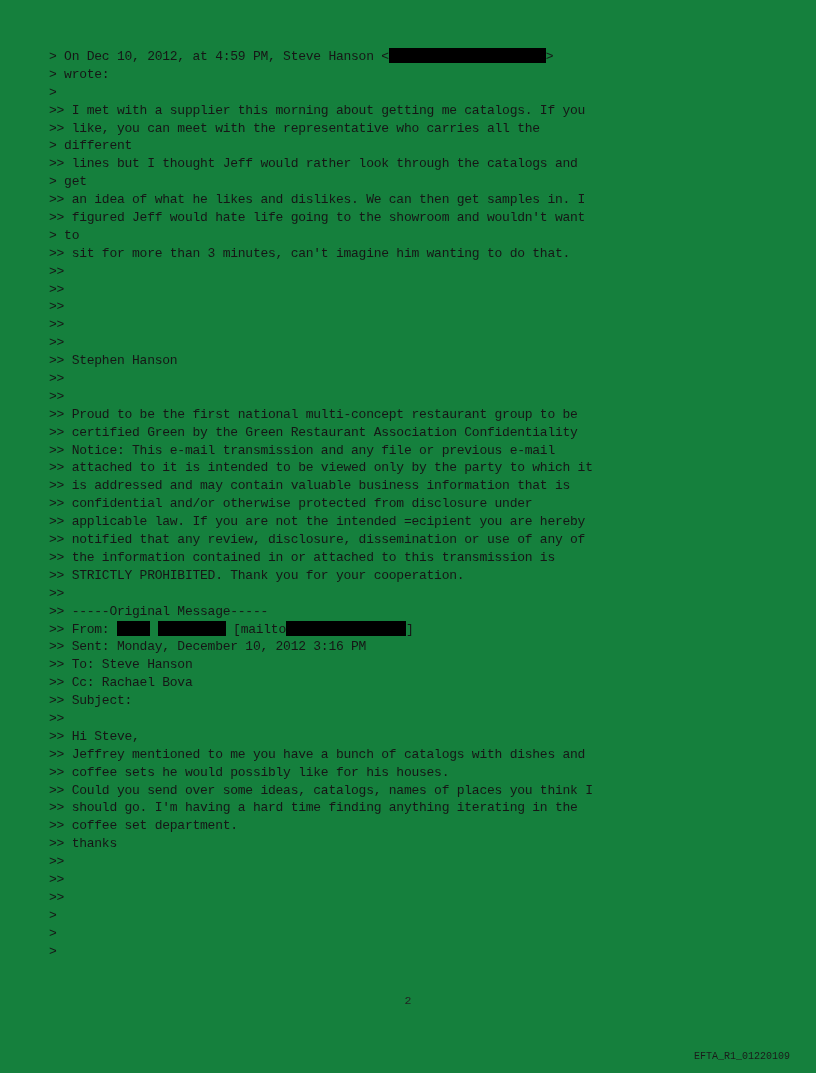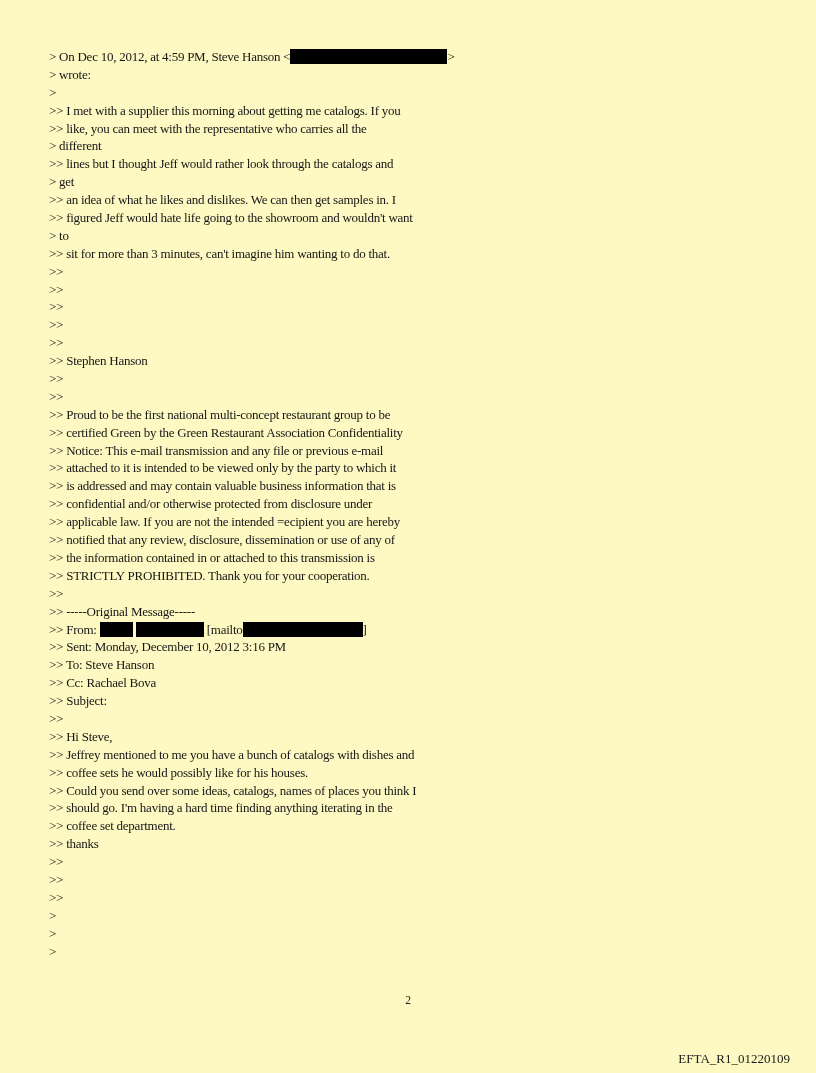--- a/index.html
+++ b/index.html
@@ -4,23 +4,23 @@
 <style>
   html, body {
     margin: 0;
     padding: 0;
     background: #ffffff;
   }
   .page {
     position: relative;
     width: 816px;
     height: 1073px;
-    background: #fef9c3;
+    background: #15803d;
     overflow: hidden;
-    font-family: Liberation Serif, serif;
+    font-family: Liberation Mono, monospace;
     color: #161616;
   }
   .email-body {
     position: absolute;
     left: 49px;
     top: 48px;
     font-size: 13px;
     line-height: 17.9px;
     letter-spacing: -0.25px;
     white-space: pre;
@@ -40,21 +40,21 @@
     left: 0;
     width: 816px;
     text-align: center;
     font-size: 11.5px;
     color: #222222;
   }
   .bates-number {
     position: absolute;
     top: 1051px;
     right: 26px;
-    font-size: 13px;
+    font-size: 10px;
     color: #1a1a1a;
   }
 </style>
 </head>
 <body>
 
 <div class="page">
   <div class="email-body"><div class="line"><span>&gt; On Dec 10, 2012, at 4:59 PM, Steve Hanson &lt;</span><span class="redaction" style="width: 157px;"></span><span>&gt;</span></div><div class="line"><span>&gt; wrote:</span></div><div class="line"><span>&gt;</span></div><div class="line"><span>&gt;&gt; I met with a supplier this morning about getting me catalogs. If you</span></div><div class="line"><span>&gt;&gt; like, you can meet with the representative who carries all the</span></div><div class="line"><span>&gt; different</span></div><div class="line"><span>&gt;&gt; lines but I thought Jeff would rather look through the catalogs and</span></div><div class="line"><span>&gt; get</span></div><div class="line"><span>&gt;&gt; an idea of what he likes and dislikes. We can then get samples in. I</span></div><div class="line"><span>&gt;&gt; figured Jeff would hate life going to the showroom and wouldn't want</span></div><div class="line"><span>&gt; to</span></div><div class="line"><span>&gt;&gt; sit for more than 3 minutes, can't imagine him wanting to do that.</span></div><div class="line"><span>&gt;&gt;</span></div><div class="line"><span>&gt;&gt;</span></div><div class="line"><span>&gt;&gt;</span></div><div class="line"><span>&gt;&gt;</span></div><div class="line"><span>&gt;&gt;</span></div><div class="line"><span>&gt;&gt; Stephen Hanson</span></div><div class="line"><span>&gt;&gt;</span></div><div class="line"><span>&gt;&gt;</span></div><div class="line"><span>&gt;&gt; Proud to be the first national multi-concept restaurant group to be</span></div><div class="line"><span>&gt;&gt; certified Green by the Green Restaurant Association Confidentiality</span></div><div class="line"><span>&gt;&gt; Notice: This e-mail transmission and any file or previous e-mail</span></div><div class="line"><span>&gt;&gt; attached to it is intended to be viewed only by the party to which it</span></div><div class="line"><span>&gt;&gt; is addressed and may contain valuable business information that is</span></div><div class="line"><span>&gt;&gt; confidential and/or otherwise protected from disclosure under</span></div><div class="line"><span>&gt;&gt; applicable law. If you are not the intended =ecipient you are hereby</span></div><div class="line"><span>&gt;&gt; notified that any review, disclosure, dissemination or use of any of</span></div><div class="line"><span>&gt;&gt; the information contained in or attached to this transmission is</span></div><div class="line"><span>&gt;&gt; STRICTLY PROHIBITED. Thank you for your cooperation.</span></div><div class="line"><span>&gt;&gt;</span></div><div class="line"><span>&gt;&gt; -----Original Message-----</span></div><div class="line"><span>&gt;&gt; From: </span><span class="redaction" style="width: 33px;"></span><span> </span><span class="redaction" style="width: 68px;"></span><span> [mailto</span><span class="redaction" style="width: 120px;"></span><span>]</span></div><div class="line"><span>&gt;&gt; Sent: Monday, December 10, 2012 3:16 PM</span></div><div class="line"><span>&gt;&gt; To: Steve Hanson</span></div><div class="line"><span>&gt;&gt; Cc: Rachael Bova</span></div><div class="line"><span>&gt;&gt; Subject:</span></div><div class="line"><span>&gt;&gt;</span></div><div class="line"><span>&gt;&gt; Hi Steve,</span></div><div class="line"><span>&gt;&gt; Jeffrey mentioned to me you have a bunch of catalogs with dishes and</span></div><div class="line"><span>&gt;&gt; coffee sets he would possibly like for his houses.</span></div><div class="line"><span>&gt;&gt; Could you send over some ideas, catalogs, names of places you think I</span></div><div class="line"><span>&gt;&gt; should go. I'm having a hard time finding anything iterating in the</span></div><div class="line"><span>&gt;&gt; coffee set department.</span></div><div class="line"><span>&gt;&gt; thanks</span></div><div class="line"><span>&gt;&gt;</span></div><div class="line"><span>&gt;&gt;</span></div><div class="line"><span>&gt;&gt;</span></div><div class="line"><span>&gt;</span></div><div class="line"><span>&gt;</span></div><div class="line"><span>&gt;</span></div></div>
   <div class="page-number">2</div>
   <div class="bates-number">EFTA_R1_01220109</div>

